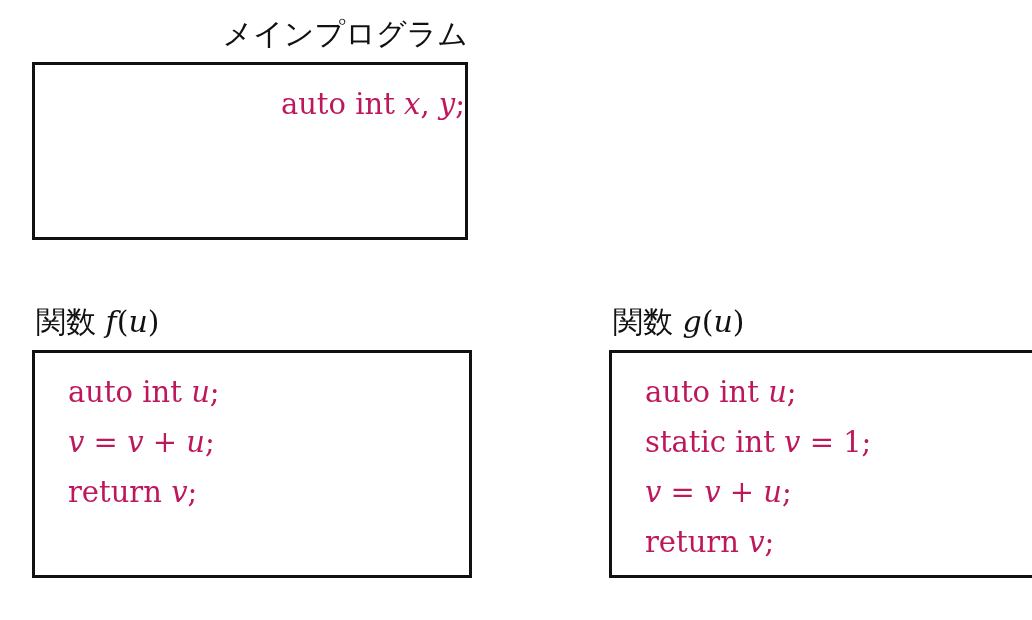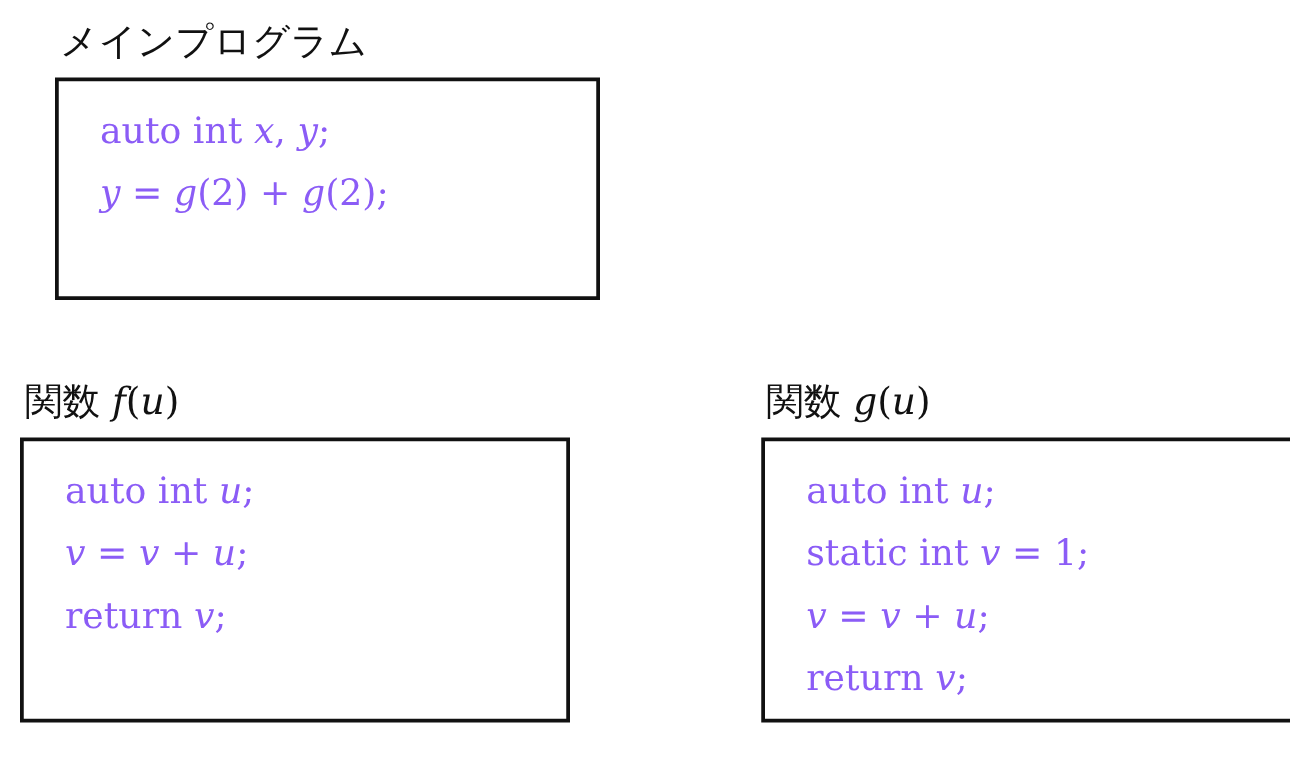--- a/index.html
+++ b/index.html
@@ -26,47 +26,46 @@
     padding-left: 4px;
     white-space: nowrap;
     color: #111111;
   }
   .code-box {
     border: 3px solid #111111;
     box-sizing: border-box;
     background: #ffffff;
     padding: 14px 0 0 33px;
   }
-  .panel-main { left: 44px; top: 14px; }
+  .panel-main { left: 32px; top: 14px; text-align: right; }
   .panel-main .code-box { width: 436px; height: 178px; }
-  .panel-f { left: 16px; top: 302px; }
+  .panel-f { left: 32px; top: 302px; }
   .panel-f .code-box { width: 440px; height: 228px; }
   .panel-g { left: 562px; top: 302px; margin-left: 47px; }
   .panel-g .code-box { width: 441px; height: 228px; }
   .code-line {
     font-size: 29px;
     line-height: 50px;
     white-space: nowrap;
-    color: #8b5cf6;
+    color: #be185d;
   }
   .var {
     font-style: italic;
     font-family: "DejaVu Serif", "Liberation Serif", serif;
   }
 </style>
 </head>
 <body>
 
 <div class="figure">
 
   <section class="panel panel-main">
     <div class="panel-label"><span>メインプログラム</span></div>
     <div class="code-box">
         <div class="code-line"><span>auto int </span><span class="var">x</span><span>, </span><span class="var">y</span><span>;</span></div>
-        <div class="code-line"><span class="var">y</span><span> = </span><span class="var">g</span><span>(2) + </span><span class="var">g</span><span>(2);</span></div>
       </div>
   </section>
 
   <section class="panel panel-f">
     <div class="panel-label"><span>関数 </span><span class="var">f</span><span>(</span><span class="var">u</span><span>)</span></div>
     <div class="code-box">
         <div class="code-line"><span>auto int </span><span class="var">u</span><span>;</span></div>
         <div class="code-line"><span class="var">v</span><span> = </span><span class="var">v</span><span> + </span><span class="var">u</span><span>;</span></div>
         <div class="code-line"><span>return </span><span class="var">v</span><span>;</span></div>
       </div>

